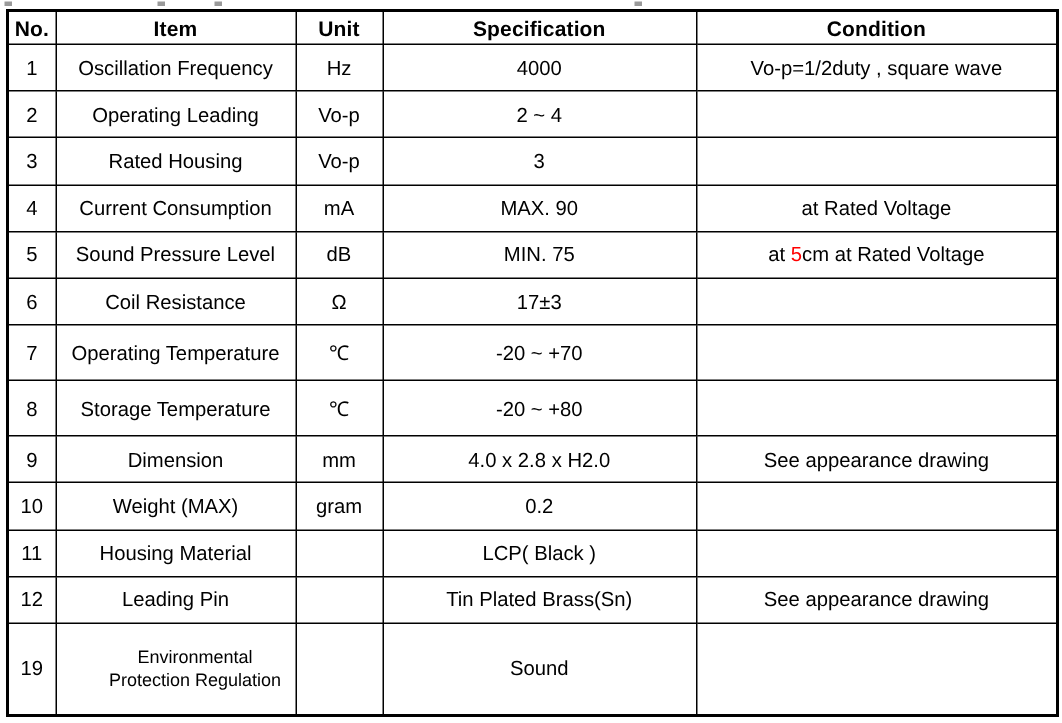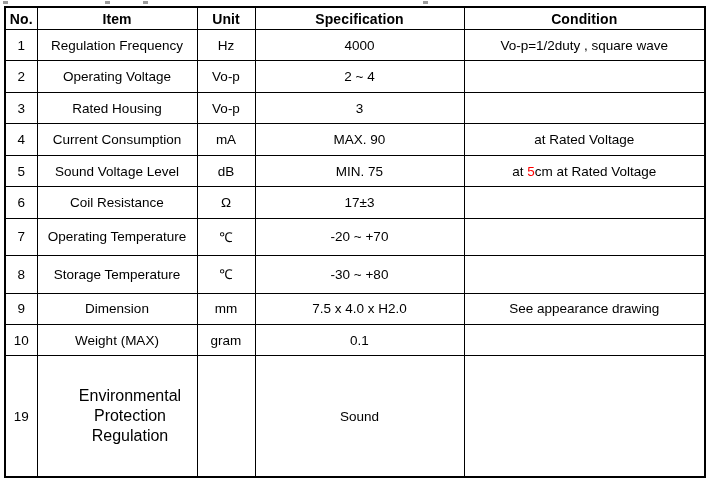--- a/index.html
+++ b/index.html
@@ -47,21 +47,21 @@
     height: 21px;
     font-size: 14px;
     font-weight: bold;
     letter-spacing: 0.1px;
   }
   table.spec tbody td {
     font-size: 13.5px;
     font-weight: normal;
   }
   td.cell-item.small {
-    font-size: 16px;
+    font-size: 12px;
     line-height: 1.25;
     padding-left: 28px;
   }
   .hl-red { color: #ff0000; }
 </style>
 </head>
 <body>
 
 <div class="page">
 
@@ -83,49 +83,49 @@
         <th>No.</th>
         <th>Item</th>
         <th>Unit</th>
         <th>Specification</th>
         <th>Condition</th>
       </tr>
     </thead>
     <tbody>
         <tr>
           <td>1</td>
-          <td class="cell-item">Regulation Frequency</td>
+          <td class="cell-item">Oscillation Frequency</td>
           <td>Hz</td>
           <td>4000</td>
           <td><span>Vo-p=1/2duty , square wave</span></td>
         </tr>
         <tr>
           <td>2</td>
-          <td class="cell-item">Operating Voltage</td>
+          <td class="cell-item">Operating Leading</td>
           <td>Vo-p</td>
           <td>2 ~ 4</td>
           <td></td>
         </tr>
         <tr>
           <td>3</td>
           <td class="cell-item">Rated Housing</td>
           <td>Vo-p</td>
           <td>3</td>
           <td></td>
         </tr>
         <tr>
           <td>4</td>
           <td class="cell-item">Current Consumption</td>
           <td>mA</td>
           <td>MAX. 90</td>
           <td><span>at Rated Voltage</span></td>
         </tr>
         <tr>
           <td>5</td>
-          <td class="cell-item">Sound Voltage Level</td>
+          <td class="cell-item">Sound Pressure Level</td>
           <td>dB</td>
           <td>MIN. 75</td>
           <td><span>at </span><span class="hl-red">5</span><span>cm at Rated Voltage</span></td>
         </tr>
         <tr>
           <td>6</td>
           <td class="cell-item">Coil Resistance</td>
           <td>Ω</td>
           <td>17±3</td>
           <td></td>
@@ -134,36 +134,50 @@
           <td>7</td>
           <td class="cell-item">Operating Temperature</td>
           <td>℃</td>
           <td>-20 ~ +70</td>
           <td></td>
         </tr>
         <tr>
           <td>8</td>
           <td class="cell-item">Storage Temperature</td>
           <td>℃</td>
-          <td>-30 ~ +80</td>
+          <td>-20 ~ +80</td>
           <td></td>
         </tr>
         <tr>
           <td>9</td>
           <td class="cell-item">Dimension</td>
           <td>mm</td>
-          <td>7.5 x 4.0 x H2.0</td>
+          <td>4.0 x 2.8 x H2.0</td>
           <td><span>See appearance drawing</span></td>
         </tr>
         <tr>
           <td>10</td>
           <td class="cell-item">Weight (MAX)</td>
           <td>gram</td>
-          <td>0.1</td>
+          <td>0.2</td>
           <td></td>
+        </tr>
+        <tr>
+          <td>11</td>
+          <td class="cell-item">Housing Material</td>
+          <td></td>
+          <td>LCP( Black )</td>
+          <td></td>
+        </tr>
+        <tr>
+          <td>12</td>
+          <td class="cell-item">Leading Pin</td>
+          <td></td>
+          <td>Tin Plated Brass(Sn)</td>
+          <td><span>See appearance drawing</span></td>
         </tr>
         <tr>
           <td>19</td>
           <td class="cell-item small">Environmental<br>Protection Regulation</td>
           <td></td>
           <td>Sound</td>
           <td></td>
         </tr>
       </tbody>
   </table>

